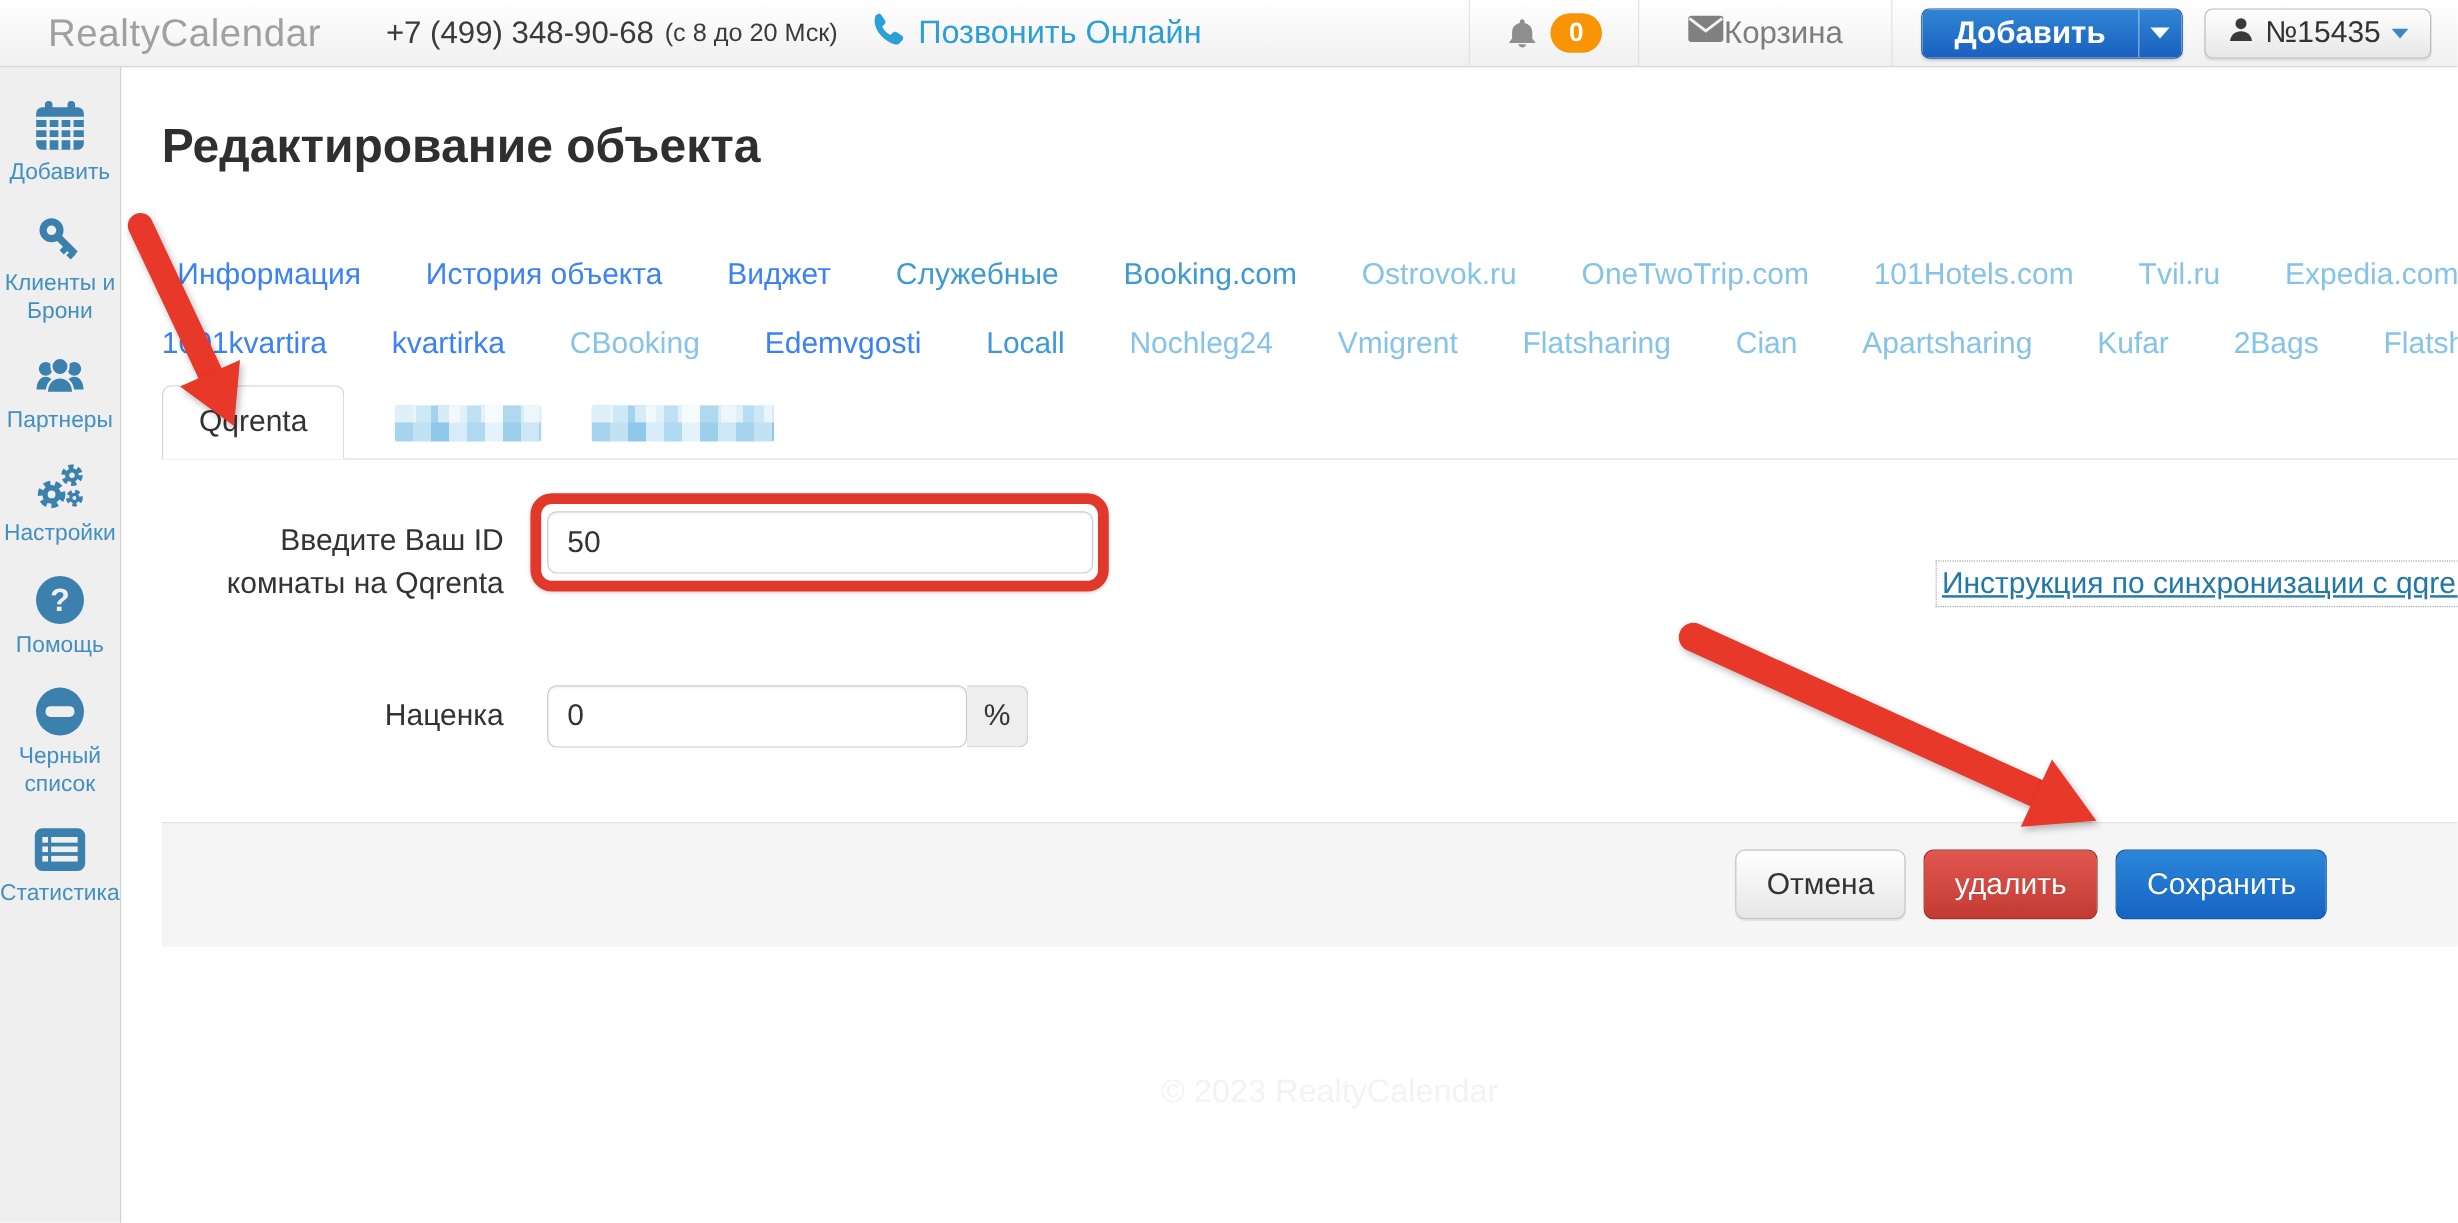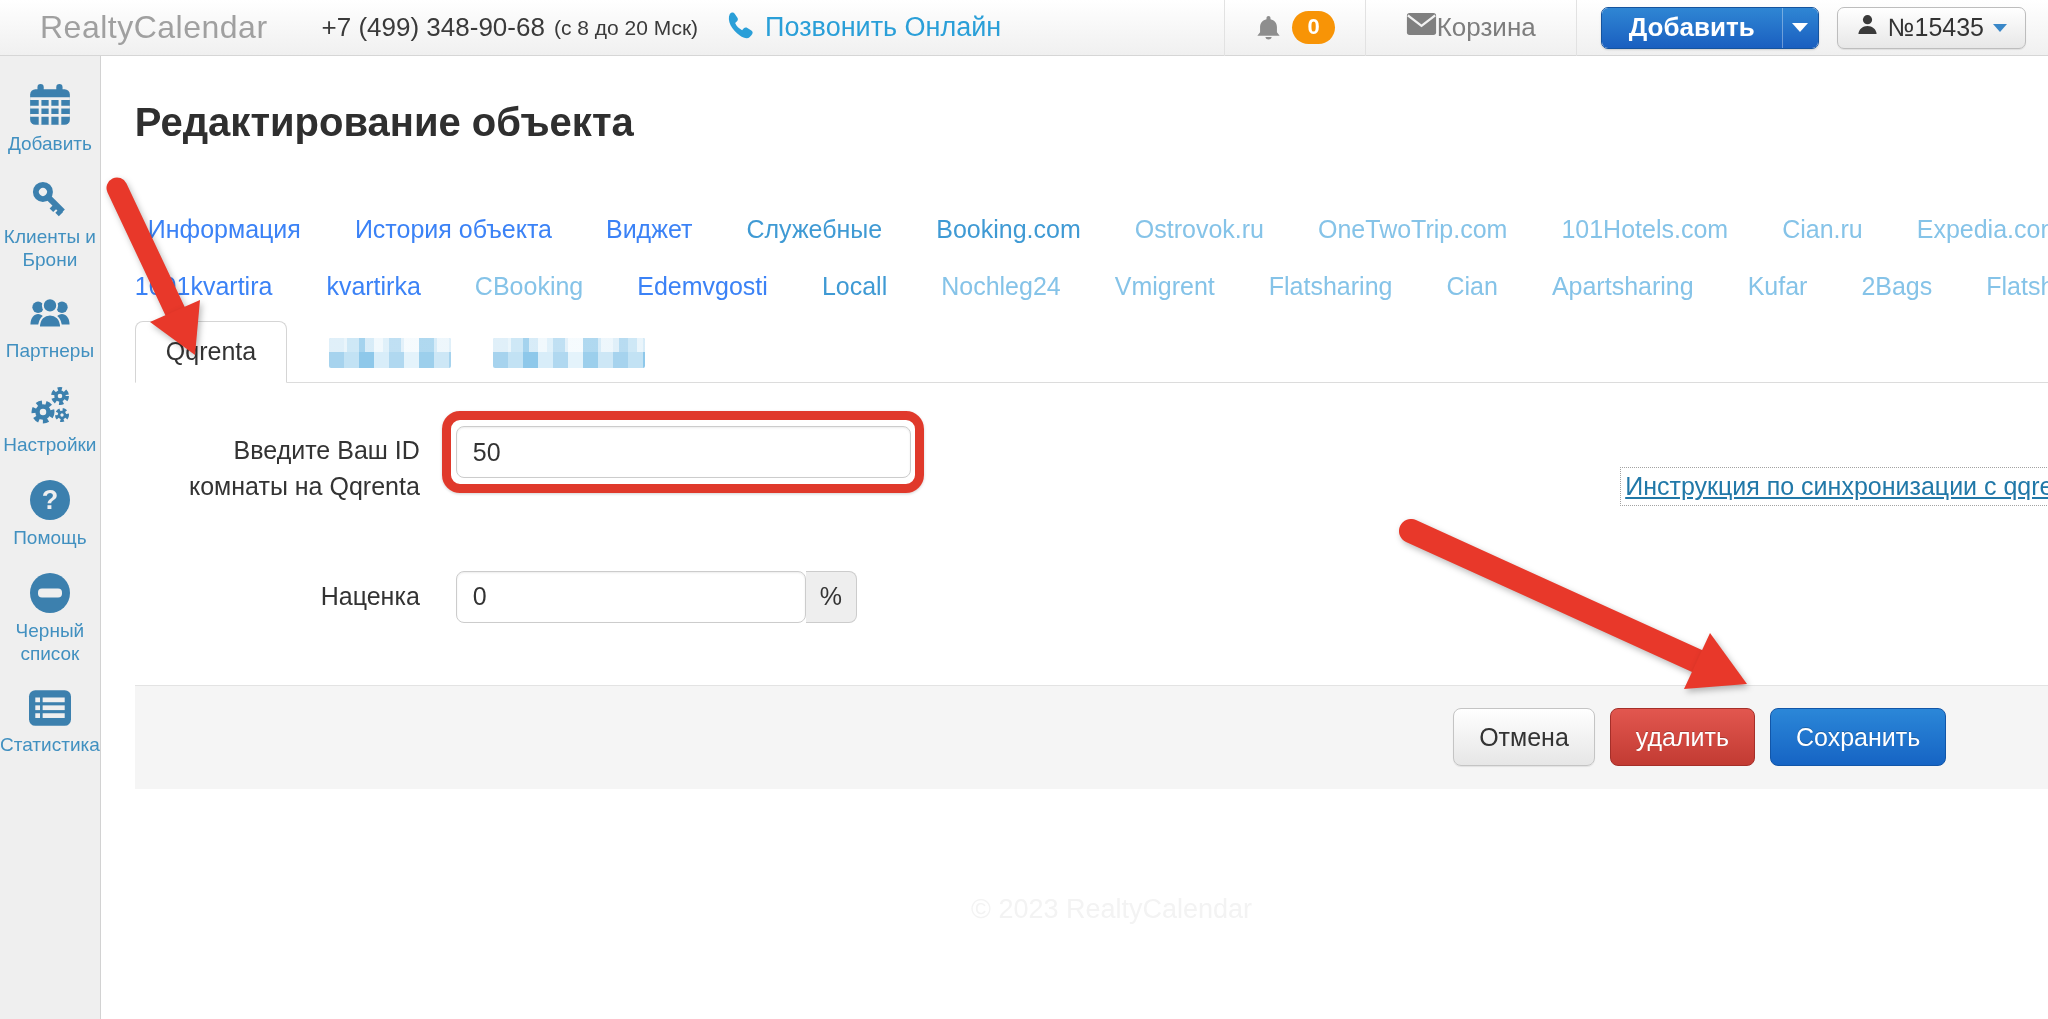--- a/index.html
+++ b/index.html
@@ -281,21 +281,21 @@
 
     <nav class="tabs-row r1">
         <a href="#" class="tab-link tone-dim">Информация</a>
         <a href="#" class="tab-link tone-dim">История объекта</a>
         <a href="#" class="tab-link tone-dim">Виджет</a>
         <a href="#" class="tab-link tone-bright">Служебные</a>
         <a href="#" class="tab-link tone-bright">Booking.com</a>
         <a href="#" class="tab-link tone-medium">Ostrovok.ru</a>
         <a href="#" class="tab-link tone-medium">OneTwoTrip.com</a>
         <a href="#" class="tab-link tone-medium">101Hotels.com</a>
-        <a href="#" class="tab-link tone-medium">Cian.ru</a>
+        <a href="#" class="tab-link tone-medium">Tvil.ru</a>
         <a href="#" class="tab-link tone-medium">Expedia.com</a>
       </nav>
     <nav class="tabs-row r2">
         <a href="#" class="tab-link tone-dim">1001kvartira</a>
         <a href="#" class="tab-link tone-dim">kvartirka</a>
         <a href="#" class="tab-link tone-medium">CBooking</a>
         <a href="#" class="tab-link tone-dim">Edemvgosti</a>
         <a href="#" class="tab-link tone-bright">Locall</a>
         <a href="#" class="tab-link tone-medium">Nochleg24</a>
         <a href="#" class="tab-link tone-medium">Vmigrent</a>

